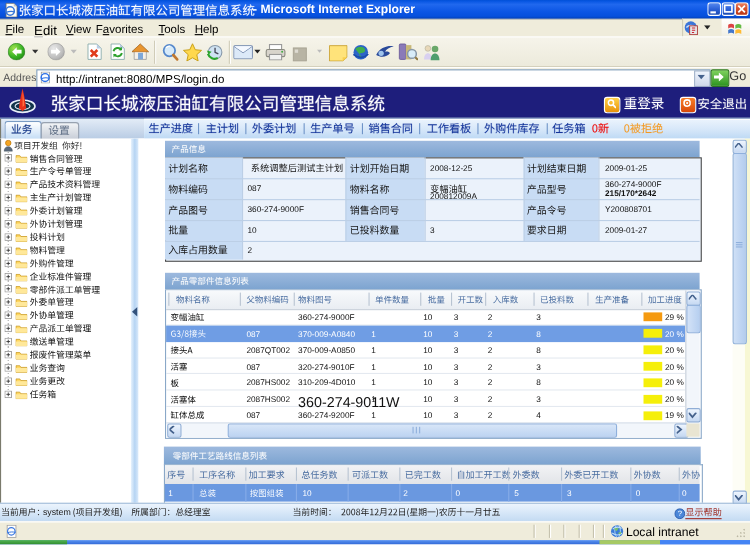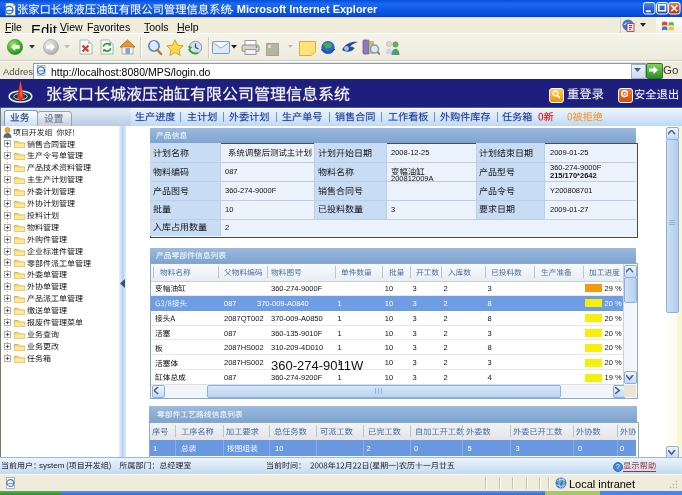--- a/index.html
+++ b/index.html
@@ -235,21 +235,21 @@
     <rect x="0.5" y="0.5" width="11.5" height="11.5" rx="2.2" fill="url(#wb)" stroke="#fff" stroke-width="1"></rect>
     <rect x="2.8" y="2.8" width="6.6" height="6" fill="none" stroke="#fff" stroke-width="1.5"></rect>
   </svg>
 <svg style="position:absolute;left:668px;top:2.2px;" width="12.5" height="12.5">
     <rect x="0.5" y="0.5" width="11.5" height="11.5" rx="2.2" fill="url(#wbr)" stroke="#fff" stroke-width="1"></rect>
     <path d="M3.2 3.2l6 6M9.2 3.2l-6 6" stroke="#fff" stroke-width="1.6"></path>
   </svg>
 <div style="position:absolute;left:0px;top:18px;width:682px;height:16px;background:#efecdb"></div>
 <div style="position:absolute;left:0px;top:17px;width:682px;height:1px;background:#d8d3c0"></div>
 <div style="position:absolute;left:5px;top:22px;font-size:10.5px;color:#000;font-weight:400;white-space:nowrap;line-height:1"><span style="text-decoration:underline">F</span>ile</div>
-<div style="position:absolute;left:31px;top:22px;font-size:15px;color:#000;font-weight:400;white-space:nowrap;line-height:1"><span style="text-decoration:underline">E</span>dit</div>
+<div style="position:absolute;left:31px;top:22px;font-size:12px;color:#000;font-weight:400;white-space:nowrap;line-height:1"><span style="text-decoration:underline">E</span>dit</div>
 <div style="position:absolute;left:60px;top:22px;font-size:10.5px;color:#000;font-weight:400;white-space:nowrap;line-height:1"><span style="text-decoration:underline">V</span>iew</div>
 <div style="position:absolute;left:87px;top:22px;font-size:10.5px;color:#000;font-weight:400;white-space:nowrap;line-height:1">F<span style="text-decoration:underline">a</span>vorites</div>
 <div style="position:absolute;left:144px;top:22px;font-size:10.5px;color:#000;font-weight:400;white-space:nowrap;line-height:1"><span style="text-decoration:underline">T</span>ools</div>
 <div style="position:absolute;left:177px;top:22px;font-size:10.5px;color:#000;font-weight:400;white-space:nowrap;line-height:1"><span style="text-decoration:underline">H</span>elp</div>
 <div style="position:absolute;left:620px;top:17px;width:62px;height:17px;background:#efecdb;border-left:1px solid #d0ccb8"></div>
 <svg style="position:absolute;left:622px;top:19px;" width="13" height="13">
     <circle cx="6" cy="6" r="5.6" fill="#3b74d8"></circle>
     <path d="M2 6c2-2.5 6-2.5 8 0" stroke="#cfe0f8" stroke-width="1.2" fill="none"></path>
     <rect x="5" y="4.5" width="7" height="8" fill="#e8e8e8" stroke="#a33" stroke-width=".8"></rect>
     <path d="M7 6.5h3M7 8.5h3M7 10.5h2" stroke="#c23" stroke-width="1"></path>
@@ -375,21 +375,21 @@
   </svg>
 <div style="position:absolute;left:0px;top:61px;width:682px;height:18px;background:#efecdb"></div>
 <div style="position:absolute;left:0px;top:61px;width:682px;height:1px;background:#ffffff"></div>
 <div style="position:absolute;left:3px;top:67px;font-size:9.5px;color:#555;font-weight:400;white-space:nowrap;line-height:1">Address</div>
 <div style="position:absolute;left:33px;top:62.5px;width:611px;height:15px;background:#fff;border:1px solid #7f9db9"></div>
 <svg style="position:absolute;left:36px;top:64.5px;" width="11" height="11">
     <rect x="1.5" y="0.5" width="7.5" height="10" fill="#fff" stroke="#888" stroke-width=".6"></rect>
     <circle cx="5" cy="5.5" r="3.6" fill="none" stroke="#2a6fe8" stroke-width="1.3"></circle>
     <path d="M1.5 6.5c2.5-1 5.5-1 7.5-.3" stroke="#2a6fe8" stroke-width="1" fill="none"></path>
   </svg>
-<div style="position:absolute;left:51px;top:66.5px;font-size:10.5px;color:#000;font-weight:400;white-space:nowrap;line-height:1">http://localhost:8080/MPS/login.do</div>
+<div style="position:absolute;left:51px;top:66.5px;font-size:10.5px;color:#000;font-weight:400;white-space:nowrap;line-height:1">http://intranet:8080/MPS/login.do</div>
 <div style="position:absolute;left:630.5px;top:63.5px;width:13px;height:13px;background:linear-gradient(180deg,#eef4fd,#cfd8ea);border:1px solid #9eb0c8"></div>
 <svg style="position:absolute;left:633.5px;top:68px;" width="7" height="5">
     <path d="M0 0h7l-3.5 4z" fill="#44618c"></path>
   </svg>
 <div style="position:absolute;left:646px;top:62.5px;width:15px;height:14px;background:linear-gradient(180deg,#7fd25f,#2d9320);border:1px solid #2a7a1c;border-radius:2px"></div>
 <svg style="position:absolute;left:649px;top:65.5px;" width="9" height="8">
     <path d="M0 2.6h4.5V0L9 4l-4.5 4V5.4H0z" fill="#fff"></path>
   </svg>
 <div style="position:absolute;left:663px;top:65px;font-size:11.5px;color:#333;font-weight:400;white-space:nowrap;line-height:1">Go</div>
 <div style="position:absolute;left:0px;top:79px;width:682px;height:28px;background:#1e1e7c"></div>
@@ -1224,21 +1224,21 @@
     <g fill="#ffffff" transform="translate(0,8.2) scale(0.00770,-0.00770)">
       <use href="#q124" x="0"></use>
       <use href="#q125" x="689"></use>
       <use href="#q126" x="1244"></use>
       <use href="#q127" x="1636"></use>
       <use href="#q128" x="2191"></use>
       <use href="#q129" x="3191"></use>
     </g>
   </svg>
 <div style="position:absolute;left:224px;top:299.9px;font-size:7.5px;color:#ffffff;font-weight:400;white-space:nowrap;line-height:1">087</div>
-<div style="position:absolute;left:257px;top:299.9px;font-size:7.5px;color:#ffffff;font-weight:400;white-space:nowrap;line-height:1">370-009-A0840</div>
+<div style="position:absolute;left:271px;top:299.9px;font-size:7.5px;color:#ffffff;font-weight:400;white-space:nowrap;line-height:1">370-009-A0840</div>
 <div style="position:absolute;left:337.5px;top:299.9px;font-size:7.5px;color:#ffffff;font-weight:400;white-space:nowrap;line-height:1">1</div>
 <div style="position:absolute;left:384.8px;top:299.9px;font-size:7.5px;color:#ffffff;font-weight:400;white-space:nowrap;line-height:1">10</div>
 <div style="position:absolute;left:412.5px;top:299.9px;font-size:7.5px;color:#ffffff;font-weight:400;white-space:nowrap;line-height:1">3</div>
 <div style="position:absolute;left:443.5px;top:299.9px;font-size:7.5px;color:#ffffff;font-weight:400;white-space:nowrap;line-height:1">2</div>
 <div style="position:absolute;left:487.5px;top:299.9px;font-size:7.5px;color:#ffffff;font-weight:400;white-space:nowrap;line-height:1">8</div>
 <div style="position:absolute;left:584.5px;top:299.3px;width:17px;height:8px;background:#f5ef0a"></div>
 <div style="position:absolute;left:604.5px;top:299.9px;font-size:7.5px;color:#ffffff;font-weight:400;white-space:nowrap;line-height:1">20 %</div>
 <div style="position:absolute;left:151px;top:324.6px;width:472px;height:1px;background:#e4e9f0"></div>
 <svg style="position:absolute;left:155.0px;top:312.9px;overflow:visible" width="22" height="12">
     <g fill="#111" transform="translate(0,8.2) scale(0.00770,-0.00770)">
@@ -1257,21 +1257,21 @@
 <div style="position:absolute;left:584.5px;top:314.15px;width:17px;height:8px;background:#f5ef0a"></div>
 <div style="position:absolute;left:604.5px;top:314.75px;font-size:7.5px;color:#111;font-weight:400;white-space:nowrap;line-height:1">20 %</div>
 <div style="position:absolute;left:151px;top:339.4px;width:472px;height:1px;background:#e4e9f0"></div>
 <svg style="position:absolute;left:155.0px;top:327.8px;overflow:visible" width="17" height="12">
     <g fill="#111" transform="translate(0,8.2) scale(0.00770,-0.00770)">
       <use href="#q131" x="0"></use>
       <use href="#q132" x="1000"></use>
     </g>
   </svg>
 <div style="position:absolute;left:224px;top:329.6px;font-size:7.5px;color:#111;font-weight:400;white-space:nowrap;line-height:1">087</div>
-<div style="position:absolute;left:271px;top:329.6px;font-size:7.5px;color:#111;font-weight:400;white-space:nowrap;line-height:1">360-135-9010F</div>
+<div style="position:absolute;left:271px;top:329.6px;font-size:7.5px;color:#111;font-weight:400;white-space:nowrap;line-height:1">320-274-9010F</div>
 <div style="position:absolute;left:337.5px;top:329.6px;font-size:7.5px;color:#111;font-weight:400;white-space:nowrap;line-height:1">1</div>
 <div style="position:absolute;left:384.8px;top:329.6px;font-size:7.5px;color:#111;font-weight:400;white-space:nowrap;line-height:1">10</div>
 <div style="position:absolute;left:412.5px;top:329.6px;font-size:7.5px;color:#111;font-weight:400;white-space:nowrap;line-height:1">3</div>
 <div style="position:absolute;left:443.5px;top:329.6px;font-size:7.5px;color:#111;font-weight:400;white-space:nowrap;line-height:1">2</div>
 <div style="position:absolute;left:487.5px;top:329.6px;font-size:7.5px;color:#111;font-weight:400;white-space:nowrap;line-height:1">3</div>
 <div style="position:absolute;left:584.5px;top:329px;width:17px;height:8px;background:#f5ef0a"></div>
 <div style="position:absolute;left:604.5px;top:329.6px;font-size:7.5px;color:#111;font-weight:400;white-space:nowrap;line-height:1">20 %</div>
 <div style="position:absolute;left:151px;top:354.3px;width:472px;height:1px;background:#e4e9f0"></div>
 <svg style="position:absolute;left:155.0px;top:342.6px;overflow:visible" width="9" height="12">
     <g fill="#111" transform="translate(0,8.2) scale(0.00770,-0.00770)">

